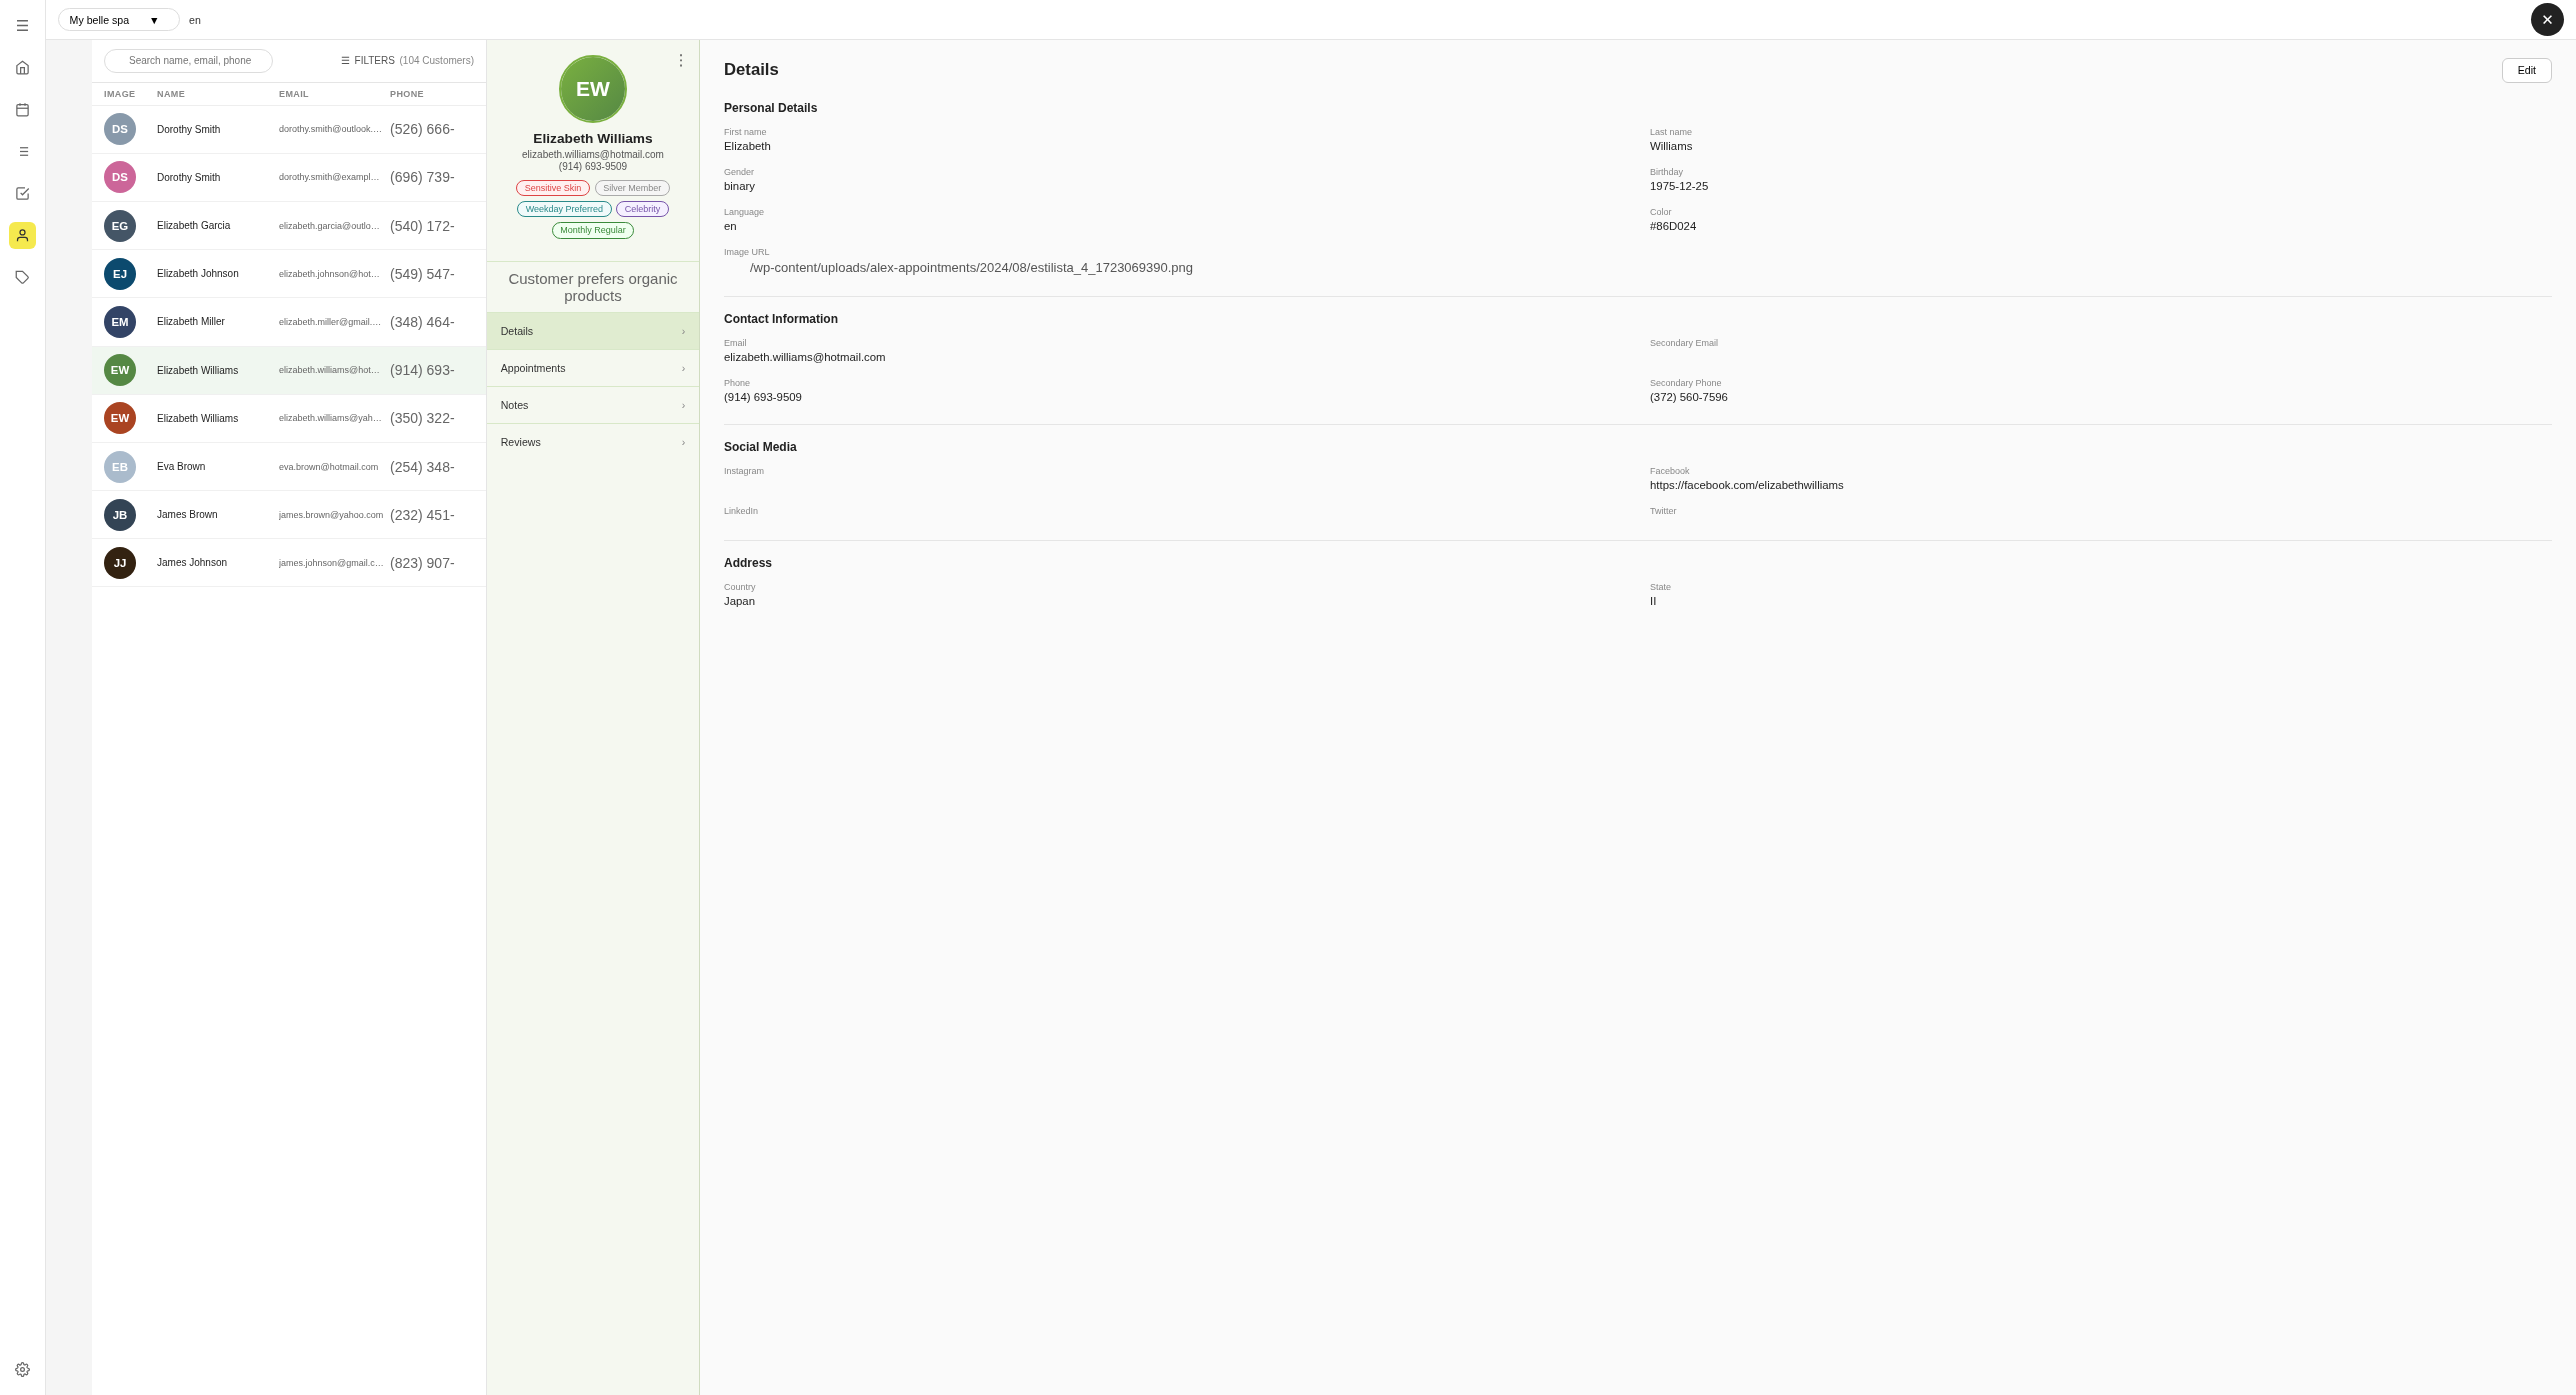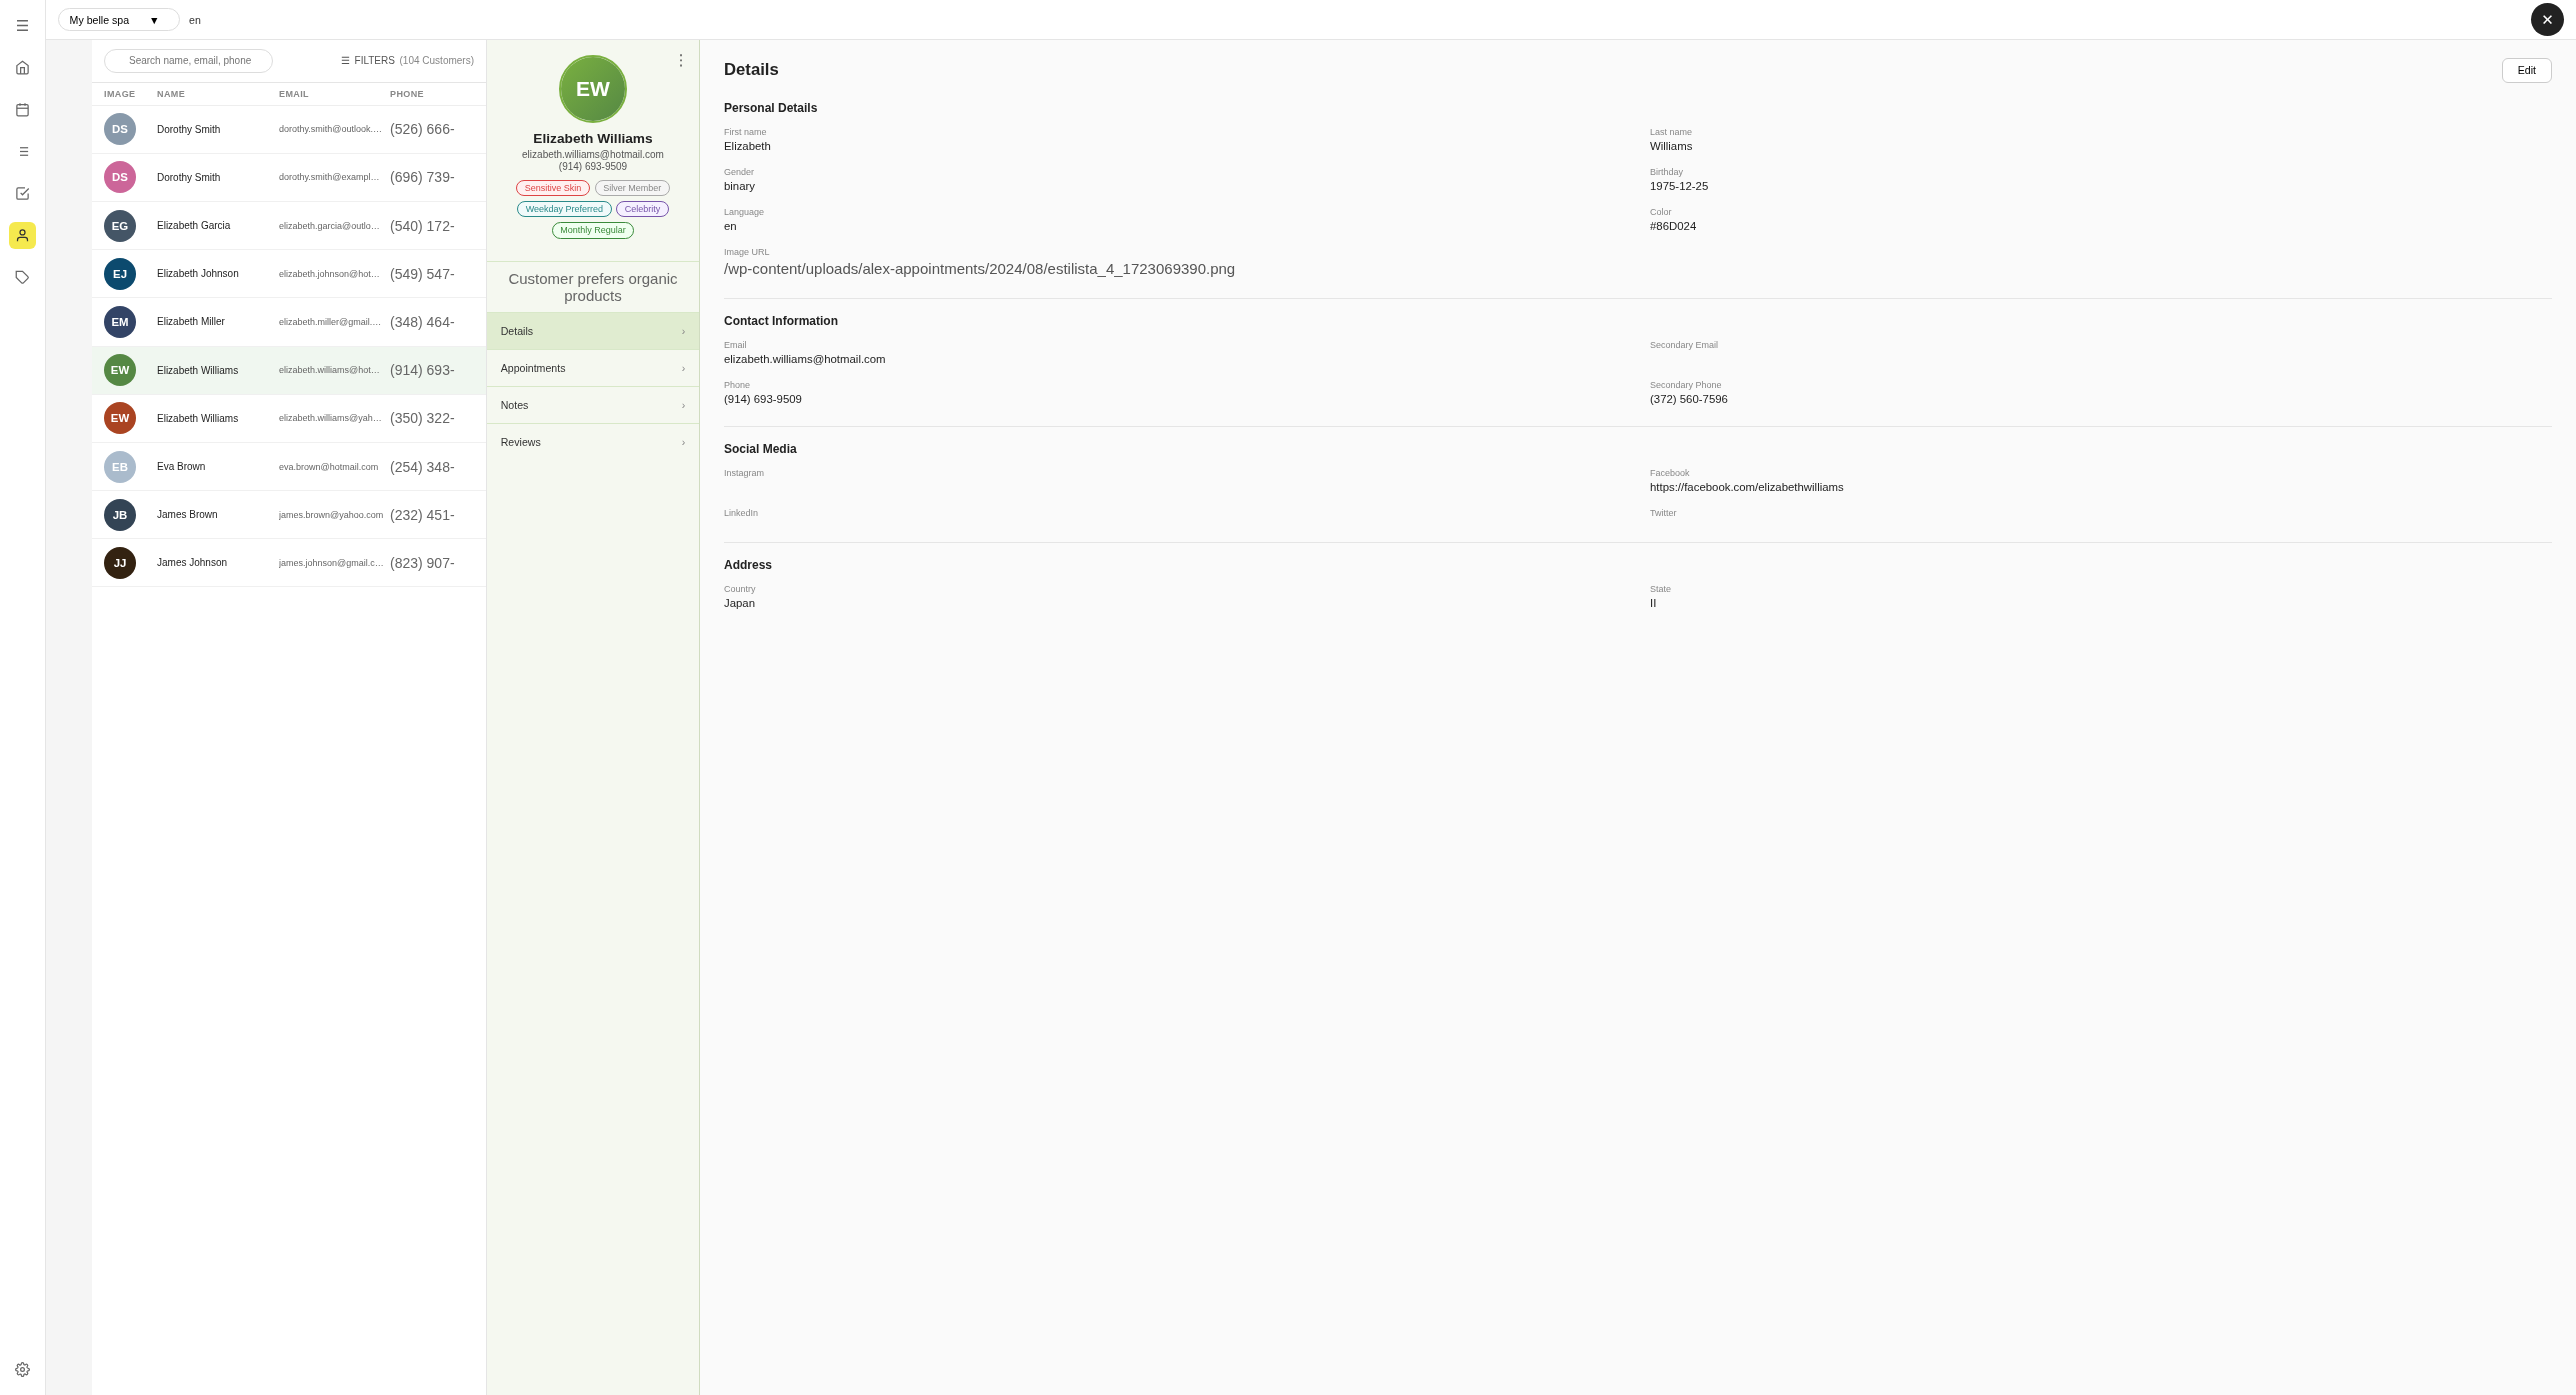--- a/index.html
+++ b/index.html
@@ -63,21 +63,21 @@
     
     .details-panel { flex: 1; background: #fafafa; overflow-y: auto; padding: 18px 24px; }
     .details-header { display: flex; align-items: center; justify-content: space-between; margin-bottom: 18px; }
     .details-title { font-size: 16.7px; font-weight: 700; color: #222; }
     .edit-btn { border: 0.8px solid #ccc; background: #fff; border-radius: 6px; padding: 5.3px 15px; font-size: 10.6px; cursor: pointer; }
 
     .section-title { font-size: 12px; font-weight: 700; color: #222; margin-bottom: 12px; }
     .detail-grid { display: grid; grid-template-columns: 1fr 1fr; gap: 15px 24px; margin-bottom: 21px; }
     .detail-field label { font-size: 9px; color: #888; display: block; margin-bottom: 3px; }
     .detail-field .value { font-size: 11.4px; color: #222; }
-    .detail-field .value.url { font-size: 15px; color: #555; word-break: break-all; }
+    .detail-field .value.url { font-size: 13px; color: #555; word-break: break-all; margin-left: 26px; }
 
     .section-divider { border: none; border-top: 0.8px solid #e5e5e5; margin: 3px 0 15px; }
 
     
     ::-webkit-scrollbar { width: 4.6px; }
     ::-webkit-scrollbar-track { background: #f1f1f1; }
     ::-webkit-scrollbar-thumb { background: #ccc; border-radius: 2.3px; }
   </style>
 </head>
 <body>

